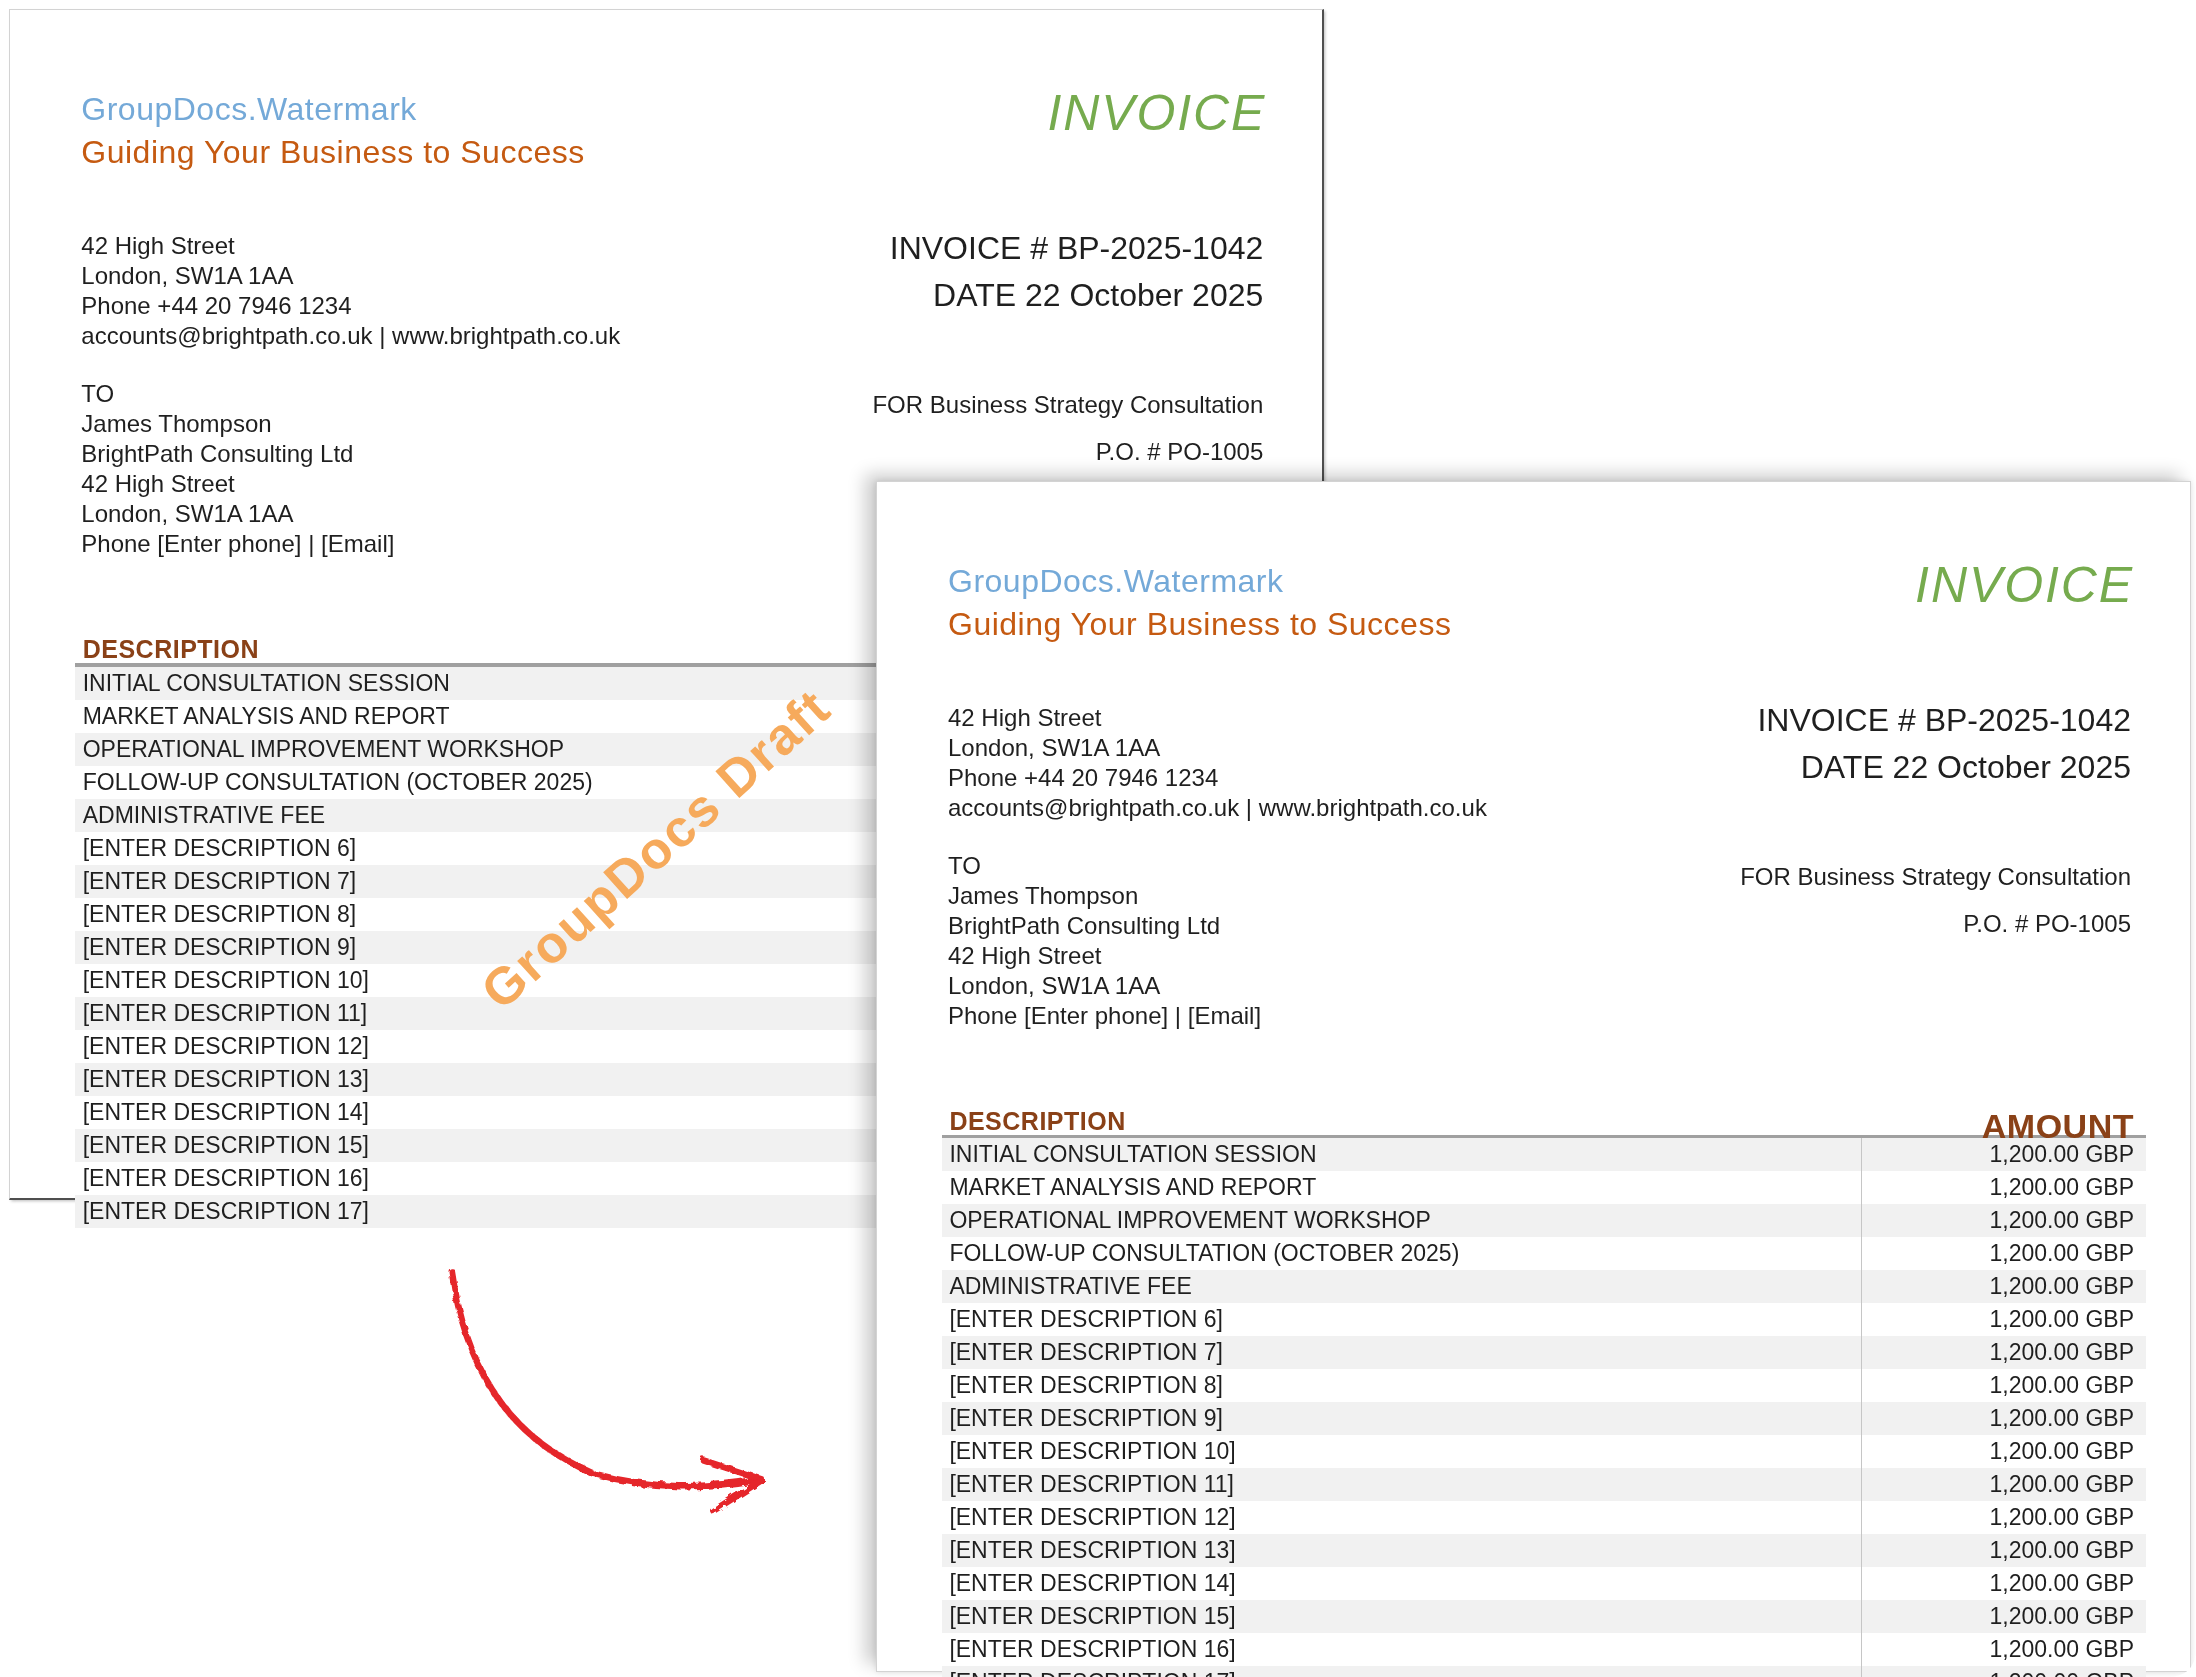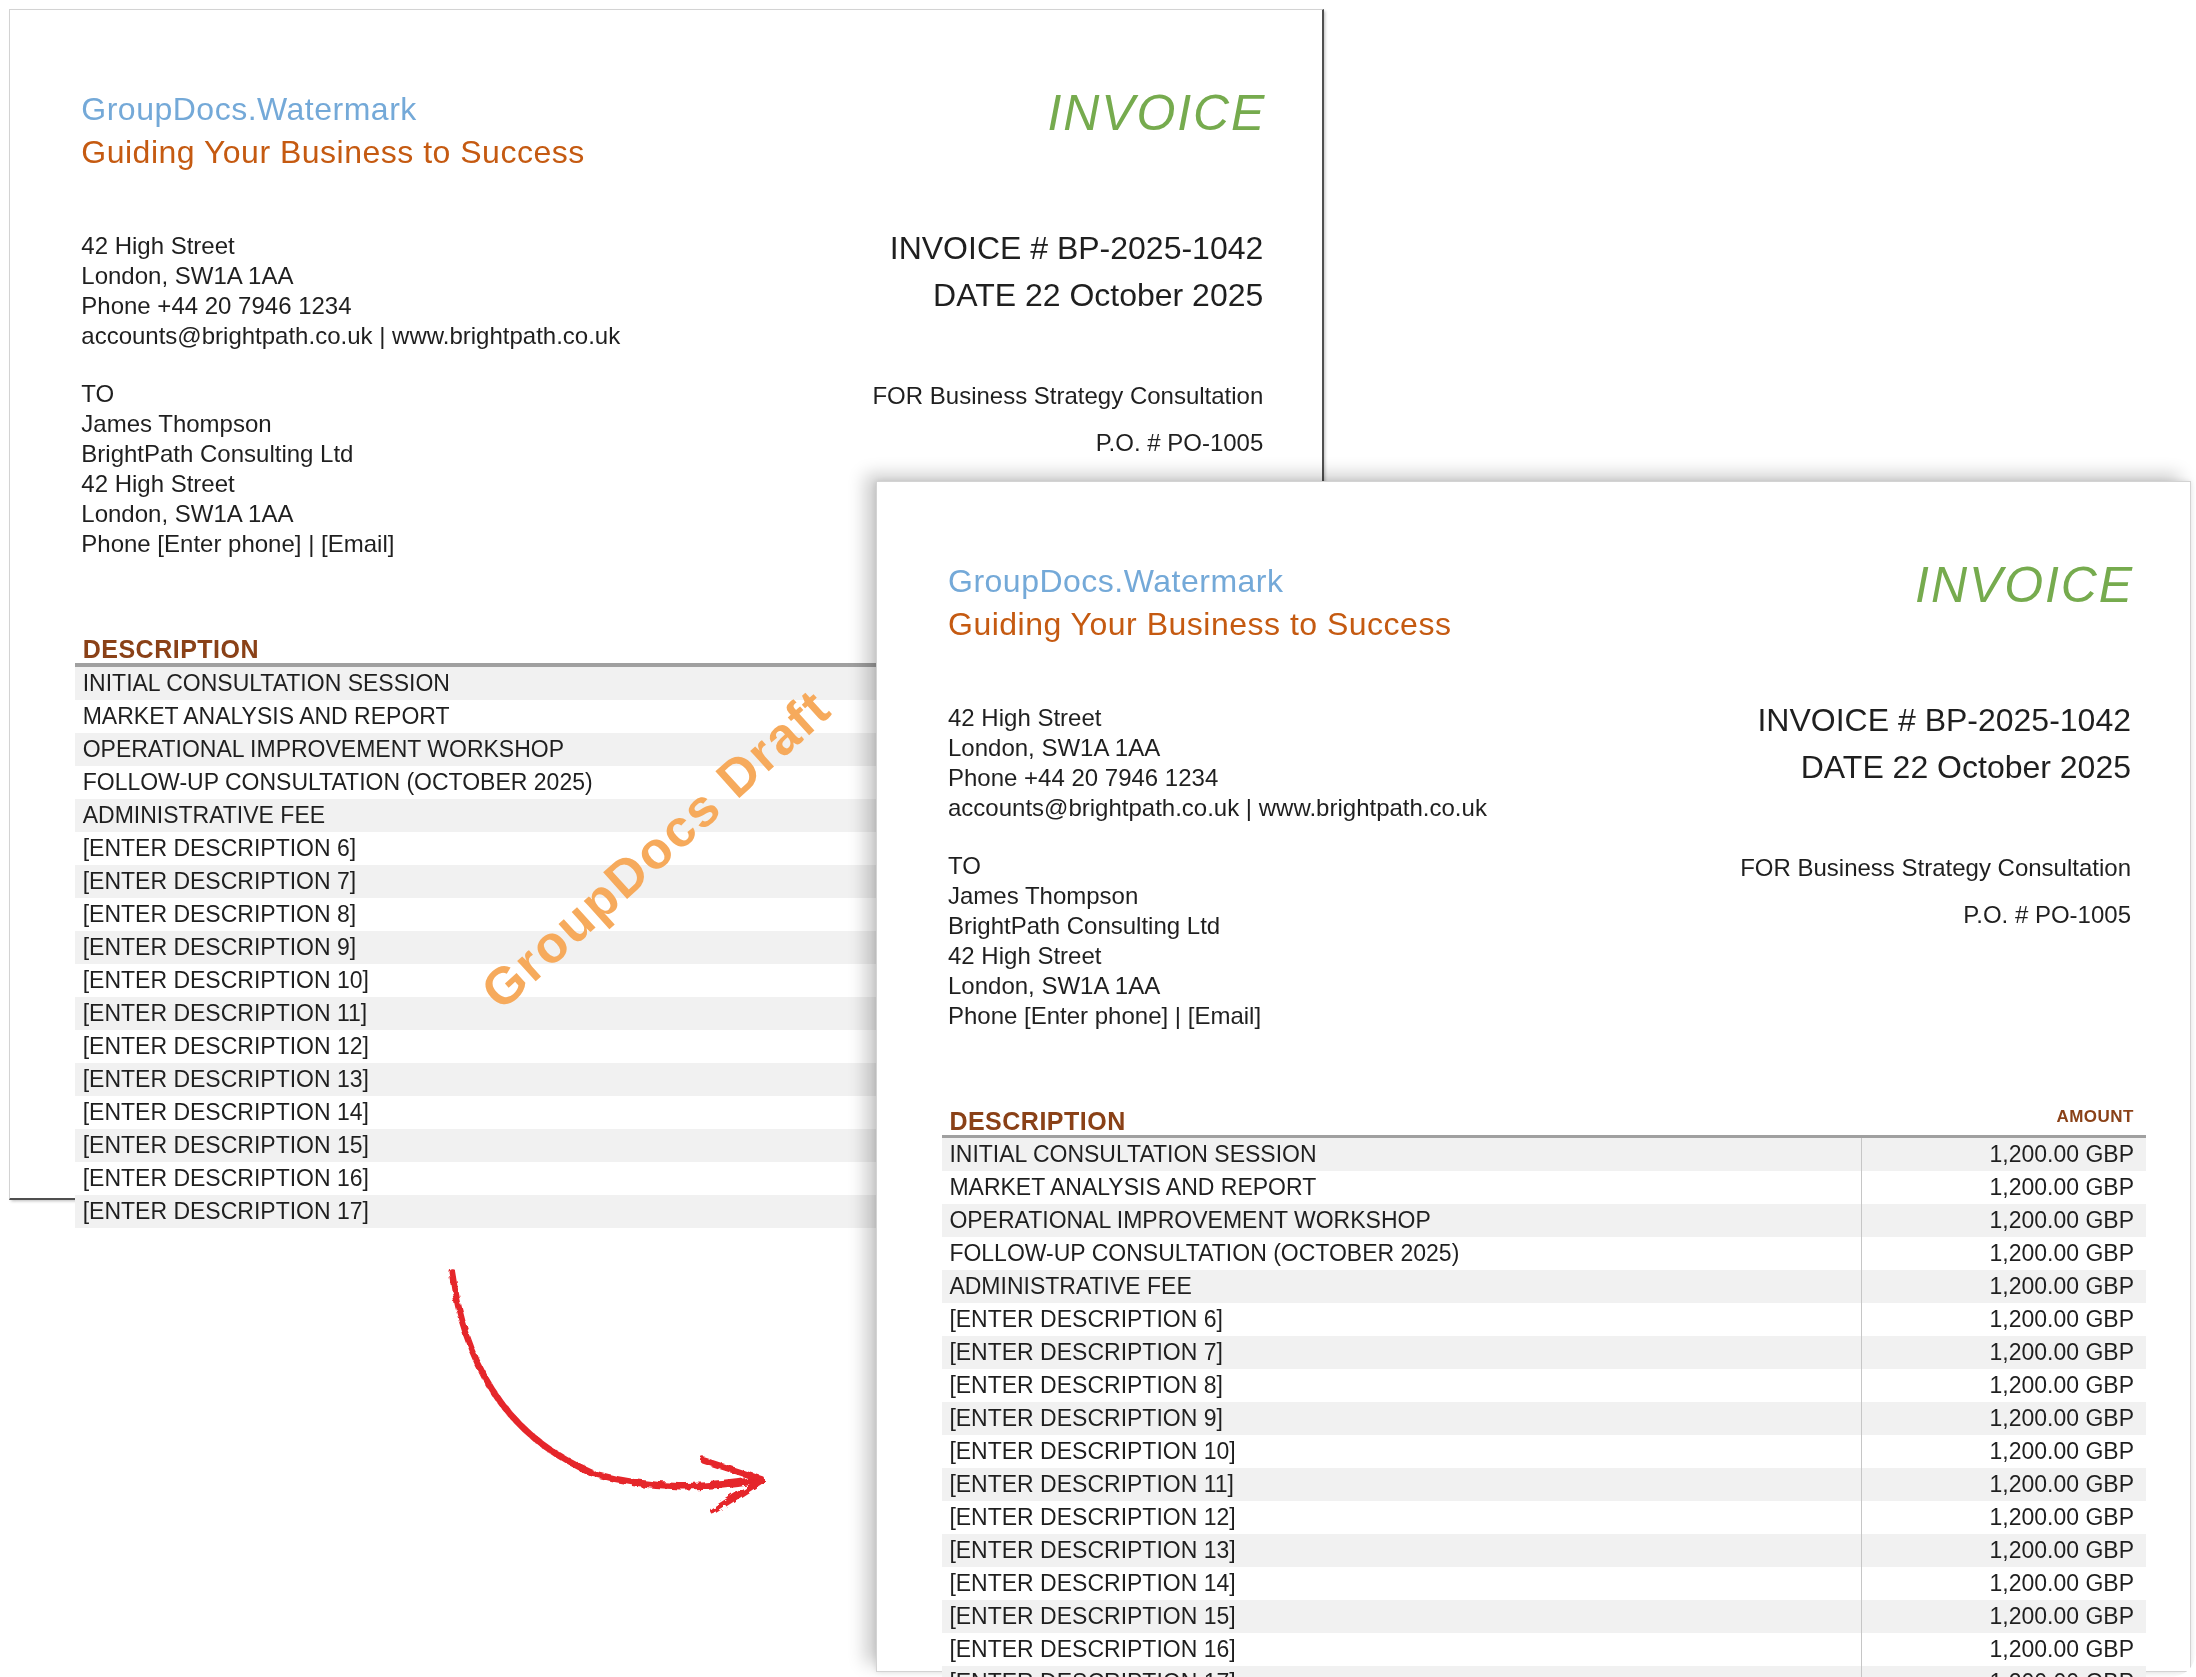--- a/index.html
+++ b/index.html
@@ -38,27 +38,27 @@
   .invoice-title{
     position:absolute;right:56px;top:74px;
     font-size:50px;font-style:italic;color:var(--accent_green);letter-spacing:1.9px;
   }
 
   .addr{position:absolute;left:71px;top:221px;font-size:24px;line-height:30px;}
   .meta{position:absolute;right:59px;top:223px;text-align:right;font-size:32px;line-height:30px;}
   .meta .line{margin-bottom:16.7px;}
 
   .to-block{position:absolute;left:71px;top:369px;font-size:24px;line-height:30px;}
-  .for-block{position:absolute;right:59px;top:371px;text-align:right;font-size:24px;line-height:30px;}
+  .for-block{position:absolute;right:59px;top:380px;text-align:right;font-size:24px;line-height:30px;}
   .for-block .line{margin-bottom:16.7px;}
 
   .table{position:absolute;left:65px;top:625px;width:1204px;}
   .t-head{display:flex;height:25px;align-items:flex-start;}
   .t-head .h-desc{flex:1;padding-left:7.4px;font-size:25px;font-weight:bold;color:var(--header_brown);letter-spacing:0.5px;}
-  .t-head .h-amt{width:285px;text-align:right;padding-right:12px;font-size:17px;font-weight:bold;color:var(--header_brown);letter-spacing:0.5px;}
+  .t-head .h-amt{width:285px;text-align:right;padding-right:12px;font-size:34px;font-weight:bold;color:var(--header_brown);letter-spacing:0.5px;}
   .t-underline{height:3.7px;background:#a0a0a0;margin-top:2.8px;}
   .t-rows{}
   .t-row{display:flex;height:33px;align-items:center;font-size:23px;gap:8px;}
   .t-row:nth-child(odd){background:var(--stripe_gray);}
   .t-desc{flex:1;padding-left:7.4px;white-space:nowrap;overflow:hidden;}
   .t-amt{width:285px;height:100%;display:flex;align-items:center;justify-content:flex-end;
          padding-right:12px;border-left:1.9px solid #c6c6c6;}
 
   .watermark{
     position:absolute;left:422px;top:809px;z-index:3;

